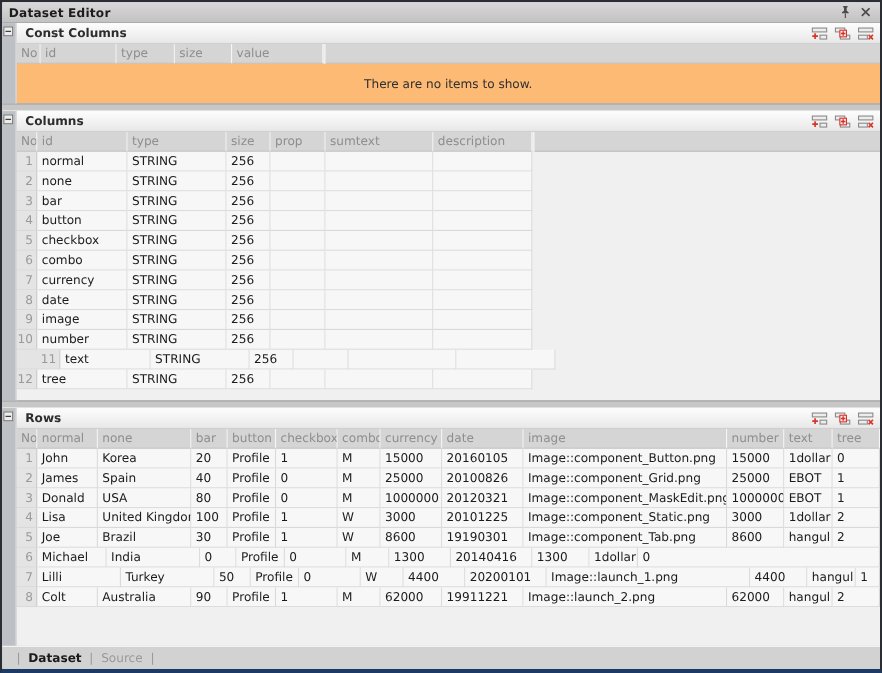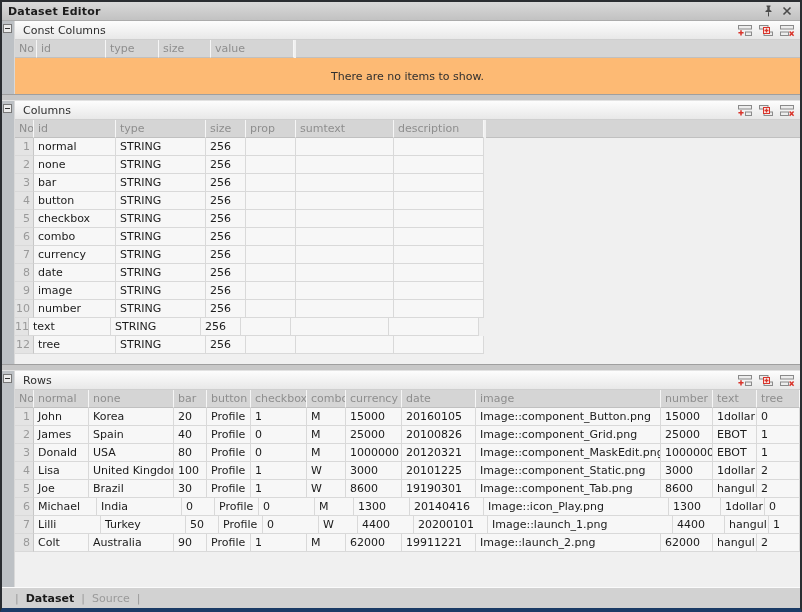--- a/index.html
+++ b/index.html
@@ -23,21 +23,21 @@
 
   .section{display:flex;flex:0 0 auto;min-height:0;}
   .section.grow{flex:1 1 auto;}
   .gutter{flex:0 0 12px;width:12px;background:#bdc1c5;border-right:1px solid #d9d9d9;position:relative;}
   .collapse-btn{position:absolute;top:3px;left:1px;width:9px;height:9px;box-sizing:border-box;
     background:#ececec;border:1px solid #787878;display:flex;align-items:center;justify-content:center;}
   .collapse-btn .minus{width:5px;height:1px;background:#2f2f2f;}
   .section-main{flex:1 1 auto;display:flex;flex-direction:column;min-width:0;}
   .section-header{
     flex:0 0 18px;height:18px;background:linear-gradient(#fdfdfd,#e8e8e8);
-    border-bottom:1px solid #cfcfcf;display:flex;align-items:center;padding:0 4px 0 8px;
+    border-bottom:1px solid #cfcfcf;display:flex;align-items:center;padding:0 4px 0 8px;font-weight:bold;
   }
   .section-title{flex:1;color:#2d2d2d;}
   .icon-btn{width:19px;height:15px;display:flex;align-items:center;justify-content:center;margin-left:2px;}
 
   .tr{display:flex;height:18px;flex:0 0 18px;}
   .th{
     box-sizing:border-box;background:#d5d5d5;color:#8e8e8e;
     border-right:1px solid #f6f6f6;border-bottom:1px solid #c0c0c0;
     line-height:17px;padding-left:4px;overflow:hidden;white-space:nowrap;flex:0 0 auto;
   }
@@ -259,21 +259,21 @@
           <div class="tr">
             <div class="td no" style="width: 19px;">10</div>
             <div class="td" style="width: 82px;">number</div>
             <div class="td" style="width: 90px;">STRING</div>
             <div class="td" style="width: 40px;">256</div>
             <div class="td" style="width: 50px;"></div>
             <div class="td" style="width: 98px;"></div>
             <div class="td" style="width: 90px;"></div>
           </div>
           <div class="tr">
-            <div class="td no" style="width: 14px;">11</div>
+            <div class="td no" style="width: 40px;">11</div>
             <div class="td" style="width: 82px;">text</div>
             <div class="td" style="width: 90px;">STRING</div>
             <div class="td" style="width: 40px;">256</div>
             <div class="td" style="width: 50px;"></div>
             <div class="td" style="width: 98px;"></div>
             <div class="td" style="width: 90px;"></div>
           </div>
           <div class="tr">
             <div class="td no" style="width: 19px;">12</div>
             <div class="td" style="width: 82px;">tree</div>
@@ -416,28 +416,27 @@
           <div class="tr">
             <div class="td no" style="width: 19px;">6</div>
             <div class="td" style="width: 63px;">Michael</div>
             <div class="td" style="width: 85px;">India</div>
             <div class="td" style="width: 33px;">0</div>
             <div class="td" style="width: 44px;">Profile</div>
             <div class="td" style="width: 56px;">0</div>
             <div class="td" style="width: 39px;">M</div>
             <div class="td" style="width: 56px;">1300</div>
             <div class="td" style="width: 74px;">20140416</div>
-            <div class="td" style="width: 185px;">Image::icon_Play.png</div>
             <div class="td" style="width: 52px;">1300</div>
             <div class="td" style="width: 44px;">1dollar</div>
             <div class="td flexcol">0</div>
           </div>
           <div class="tr">
             <div class="td no" style="width: 19px;">7</div>
-            <div class="td" style="width: 67px;">Lilli</div>
+            <div class="td" style="width: 76px;">Lilli</div>
             <div class="td" style="width: 85px;">Turkey</div>
             <div class="td" style="width: 33px;">50</div>
             <div class="td" style="width: 44px;">Profile</div>
             <div class="td" style="width: 56px;">0</div>
             <div class="td" style="width: 39px;">W</div>
             <div class="td" style="width: 56px;">4400</div>
             <div class="td" style="width: 74px;">20200101</div>
             <div class="td" style="width: 185px;">Image::launch_1.png</div>
             <div class="td" style="width: 52px;">4400</div>
             <div class="td" style="width: 44px;">hangul</div>

